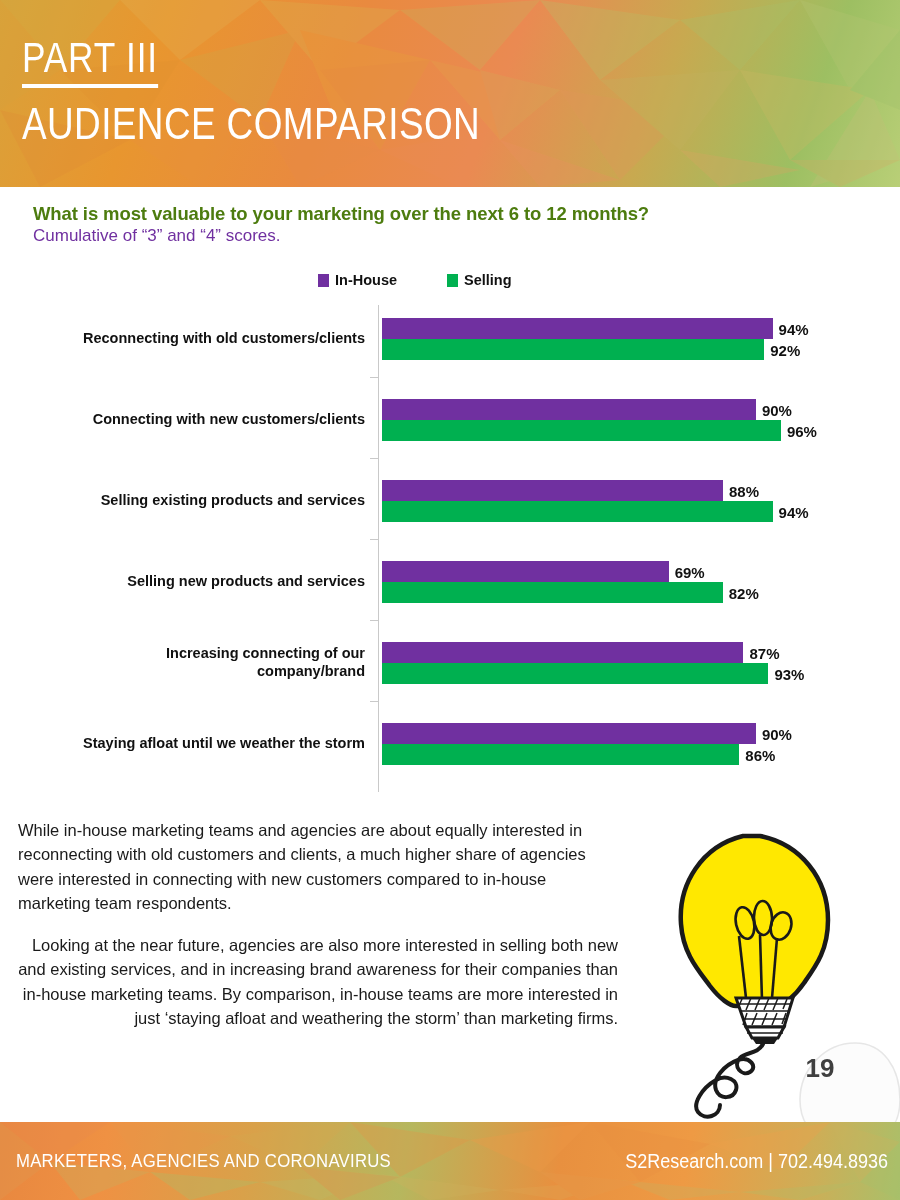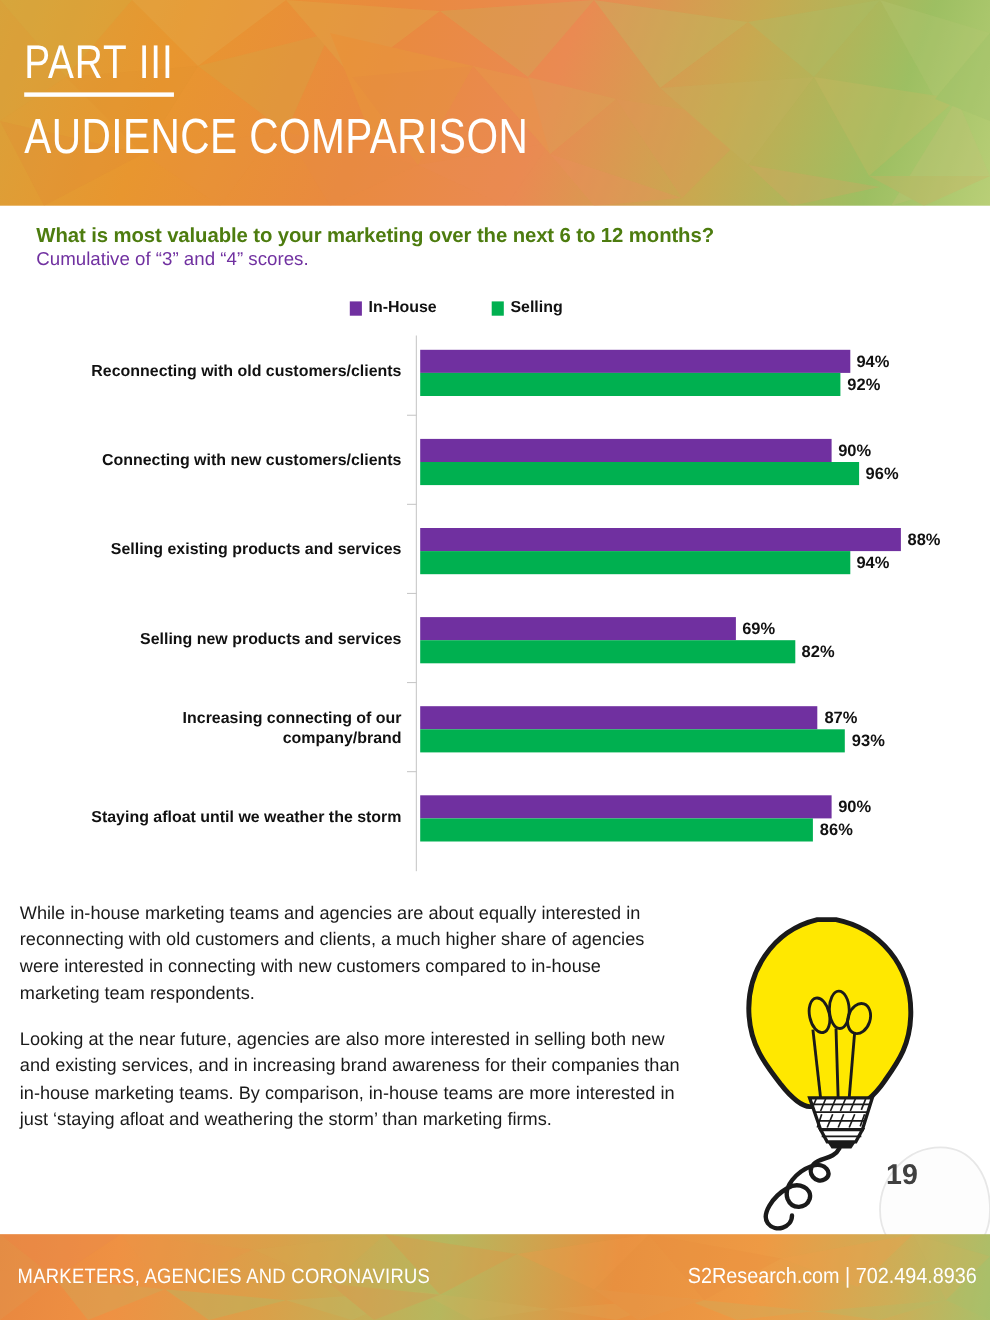--- a/index.html
+++ b/index.html
@@ -88,21 +88,21 @@
     position:absolute; left:100%; top:50%; transform:translateY(-50%);
     margin-left:6px; font-size:15px; font-weight:bold; color:#111;
     white-space:nowrap;
   }
 
   
   .body-copy { position:absolute; left:18px; top:818px; width:600px; }
   .body-copy p {
     font-size:16.5px; color:#1a1a1a; line-height:1.47; margin-bottom:18px;
   }
-  .body-copy p:last-child { margin-bottom:0; }
+  .body-copy p:last-child { margin-bottom:0;text-align:right; }
 
   
   .bulb-art { position:absolute; left:650px; top:828px; width:250px; height:310px; }
 
   
   .page-num {
     position:absolute; left:820px; top:1068px;
     font-size:26px; font-weight:bold; color:#404040;
     transform:translate(-50%,-50%);
   }
@@ -217,21 +217,21 @@
           <div class="bar agency" style="width: 398.88px;">
             <span class="bar-value">96%</span>
           </div>
         </div>
       </div>
       <div class="row" style="top: 180px;">
         <div class="row-label" style="top: 12px;">
           <div>Selling existing products and services</div>
         </div>
         <div class="bars">
-          <div class="bar inhouse" style="width: 437px;">
+          <div class="bar inhouse" style="width: 341px;">
             <span class="bar-value">88%</span>
           </div>
           <div class="bar agency" style="width: 390.57px;">
             <span class="bar-value">94%</span>
           </div>
         </div>
       </div>
       <div class="row" style="top: 261px;">
         <div class="row-label" style="top: 12px;">
           <div>Selling new products and services</div>

